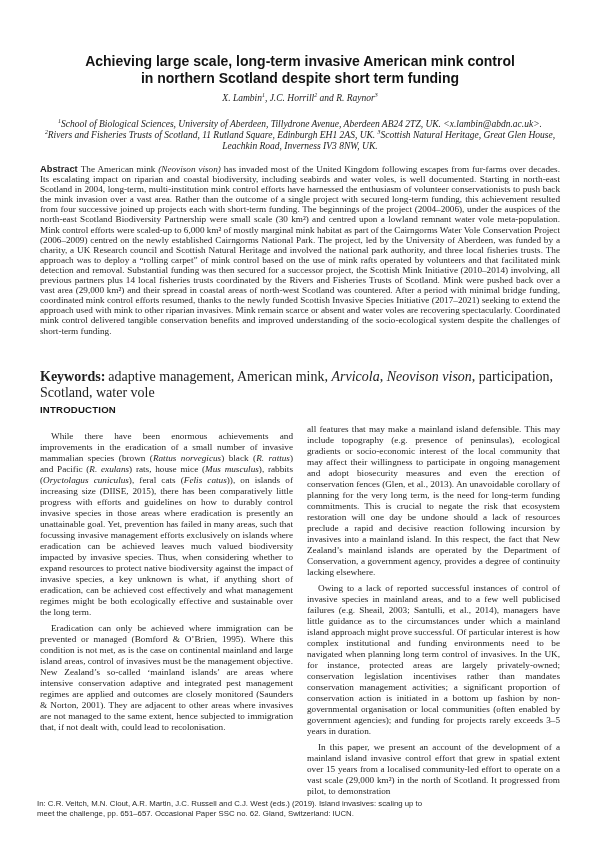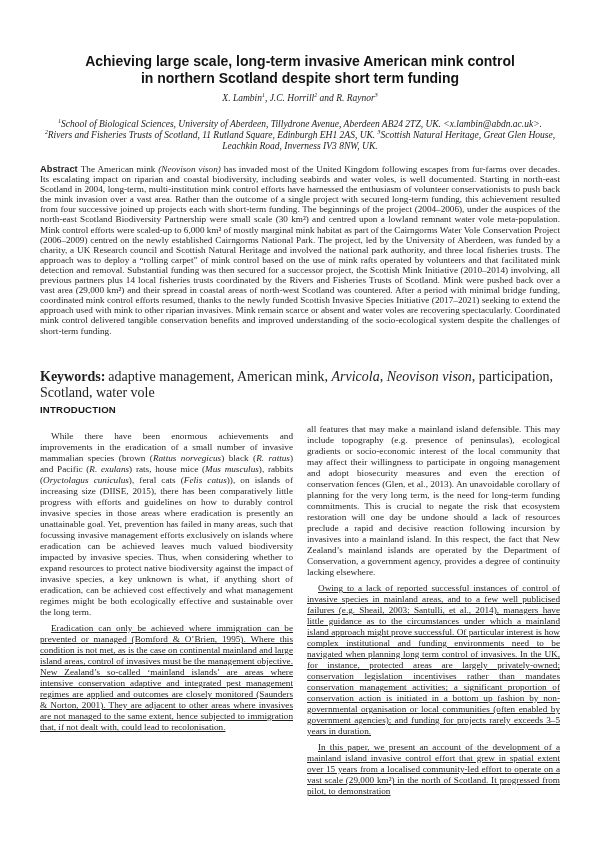--- a/index.html
+++ b/index.html
@@ -74,21 +74,21 @@
     line-height: 11px;
     letter-spacing: 0.2px;
     margin-bottom: 16px;
     color: #141414;
   }
   .body {
     text-align: justify;
     font-size: 9.2px;
     line-height: 11px;
   }
-  .body + .body { margin-top: 5px; text-decoration: underline; }
+  .body + .body { margin-top: 5px; }
   .indent { text-indent: 11px; }
   .it { font-style: italic; }
   sup { font-size: 0.62em; line-height: 0; }
   .footer {
     position: absolute;
     top: 799px; left: 37px; width: 398px;
     font-family: "Liberation Sans", sans-serif;
     font-size: 7.8px;
     line-height: 9.5px;
     color: #2a2a2a;
@@ -115,14 +115,15 @@
       <p class="body indent"><span>While there have been enormous achievements and improvements in the eradication of a small number of invasive mammalian species (brown (</span><span class="it">Rattus norvegicus</span><span>) black (</span><span class="it">R. rattus</span><span>) and Pacific (</span><span class="it">R. exulans</span><span>) rats, house mice (</span><span class="it">Mus musculus</span><span>), rabbits (</span><span class="it">Oryctolagus cuniculus</span><span>), feral cats (</span><span class="it">Felis catus</span><span>)), on islands of increasing size (DIISE, 2015), there has been comparatively little progress with efforts and guidelines on how to durably control invasive species in those areas where eradication is presently an unattainable goal. Yet, prevention has failed in many areas, such that focussing invasive management efforts exclusively on islands where eradication can be achieved leaves much valued biodiversity impacted by invasive species. Thus, when considering whether to expand resources to protect native biodiversity against the impact of invasive species, a key unknown is what, if anything short of eradication, can be achieved cost effectively and what management regimes might be both ecologically effective and sustainable over the long term.</span></p>
       <p class="body indent"><span>Eradication can only be achieved where immigration can be prevented or managed (Bomford &amp; O’Brien, 1995). Where this condition is not met, as is the case on continental mainland and large island areas, control of invasives must be the management objective. New Zealand’s so-called ‘mainland islands’ are areas where intensive conservation adaptive and integrated pest management regimes are applied and outcomes are closely monitored (Saunders &amp; Norton, 2001). They are adjacent to other areas where invasives are not managed to the same extent, hence subjected to immigration that, if not dealt with, could lead to recolonisation.</span></p>
     </div>
     <div class="col col-right">
       <p class="body"><span>all features that may make a mainland island defensible. This may include topography (e.g. presence of peninsulas), ecological gradients or socio-economic interest of the local community that may affect their willingness to participate in ongoing management and adopt biosecurity measures and even the erection of conservation fences (Glen, et al., 2013). An unavoidable corollary of planning for the very long term, is the need for long-term funding commitments. This is crucial to negate the risk that ecosystem restoration will one day be undone should a lack of resources preclude a rapid and decisive reaction following incursion by invasives into a mainland island. In this respect, the fact that New Zealand’s mainland islands are operated by the Department of Conservation, a government agency, provides a degree of continuity lacking elsewhere.</span></p>
       <p class="body indent"><span>Owing to a lack of reported successful instances of control of invasive species in mainland areas, and to a few well publicised failures (e.g. Sheail, 2003; Santulli, et al., 2014), managers have little guidance as to the circumstances under which a mainland island approach might prove successful. Of particular interest is how complex institutional and funding environments need to be navigated when planning long term control of invasives. In the UK, for instance, protected areas are largely privately-owned; conservation legislation incentivises rather than mandates conservation management activities; a significant proportion of conservation action is initiated in a bottom up fashion by non-governmental organisation or local communities (often enabled by government agencies); and funding for projects rarely exceeds 3–5 years in duration.</span></p>
       <p class="body indent"><span>In this paper, we present an account of the development of a mainland island invasive control effort that grew in spatial extent over 15 years from a localised community-led effort to operate on a vast scale (29,000 km²) in the north of Scotland. It progressed from pilot, to demonstration</span></p>
     </div>
   </div>
 
+  <div class="footer">In: C.R. Veitch, M.N. Clout, A.R. Martin, J.C. Russell and C.J. West (eds.) (2019). Island invasives: scaling up to meet the challenge, pp. 651–657. Occasional Paper SSC no. 62. Gland, Switzerland: IUCN.</div>
 
 </div>
 
 </body></html>

